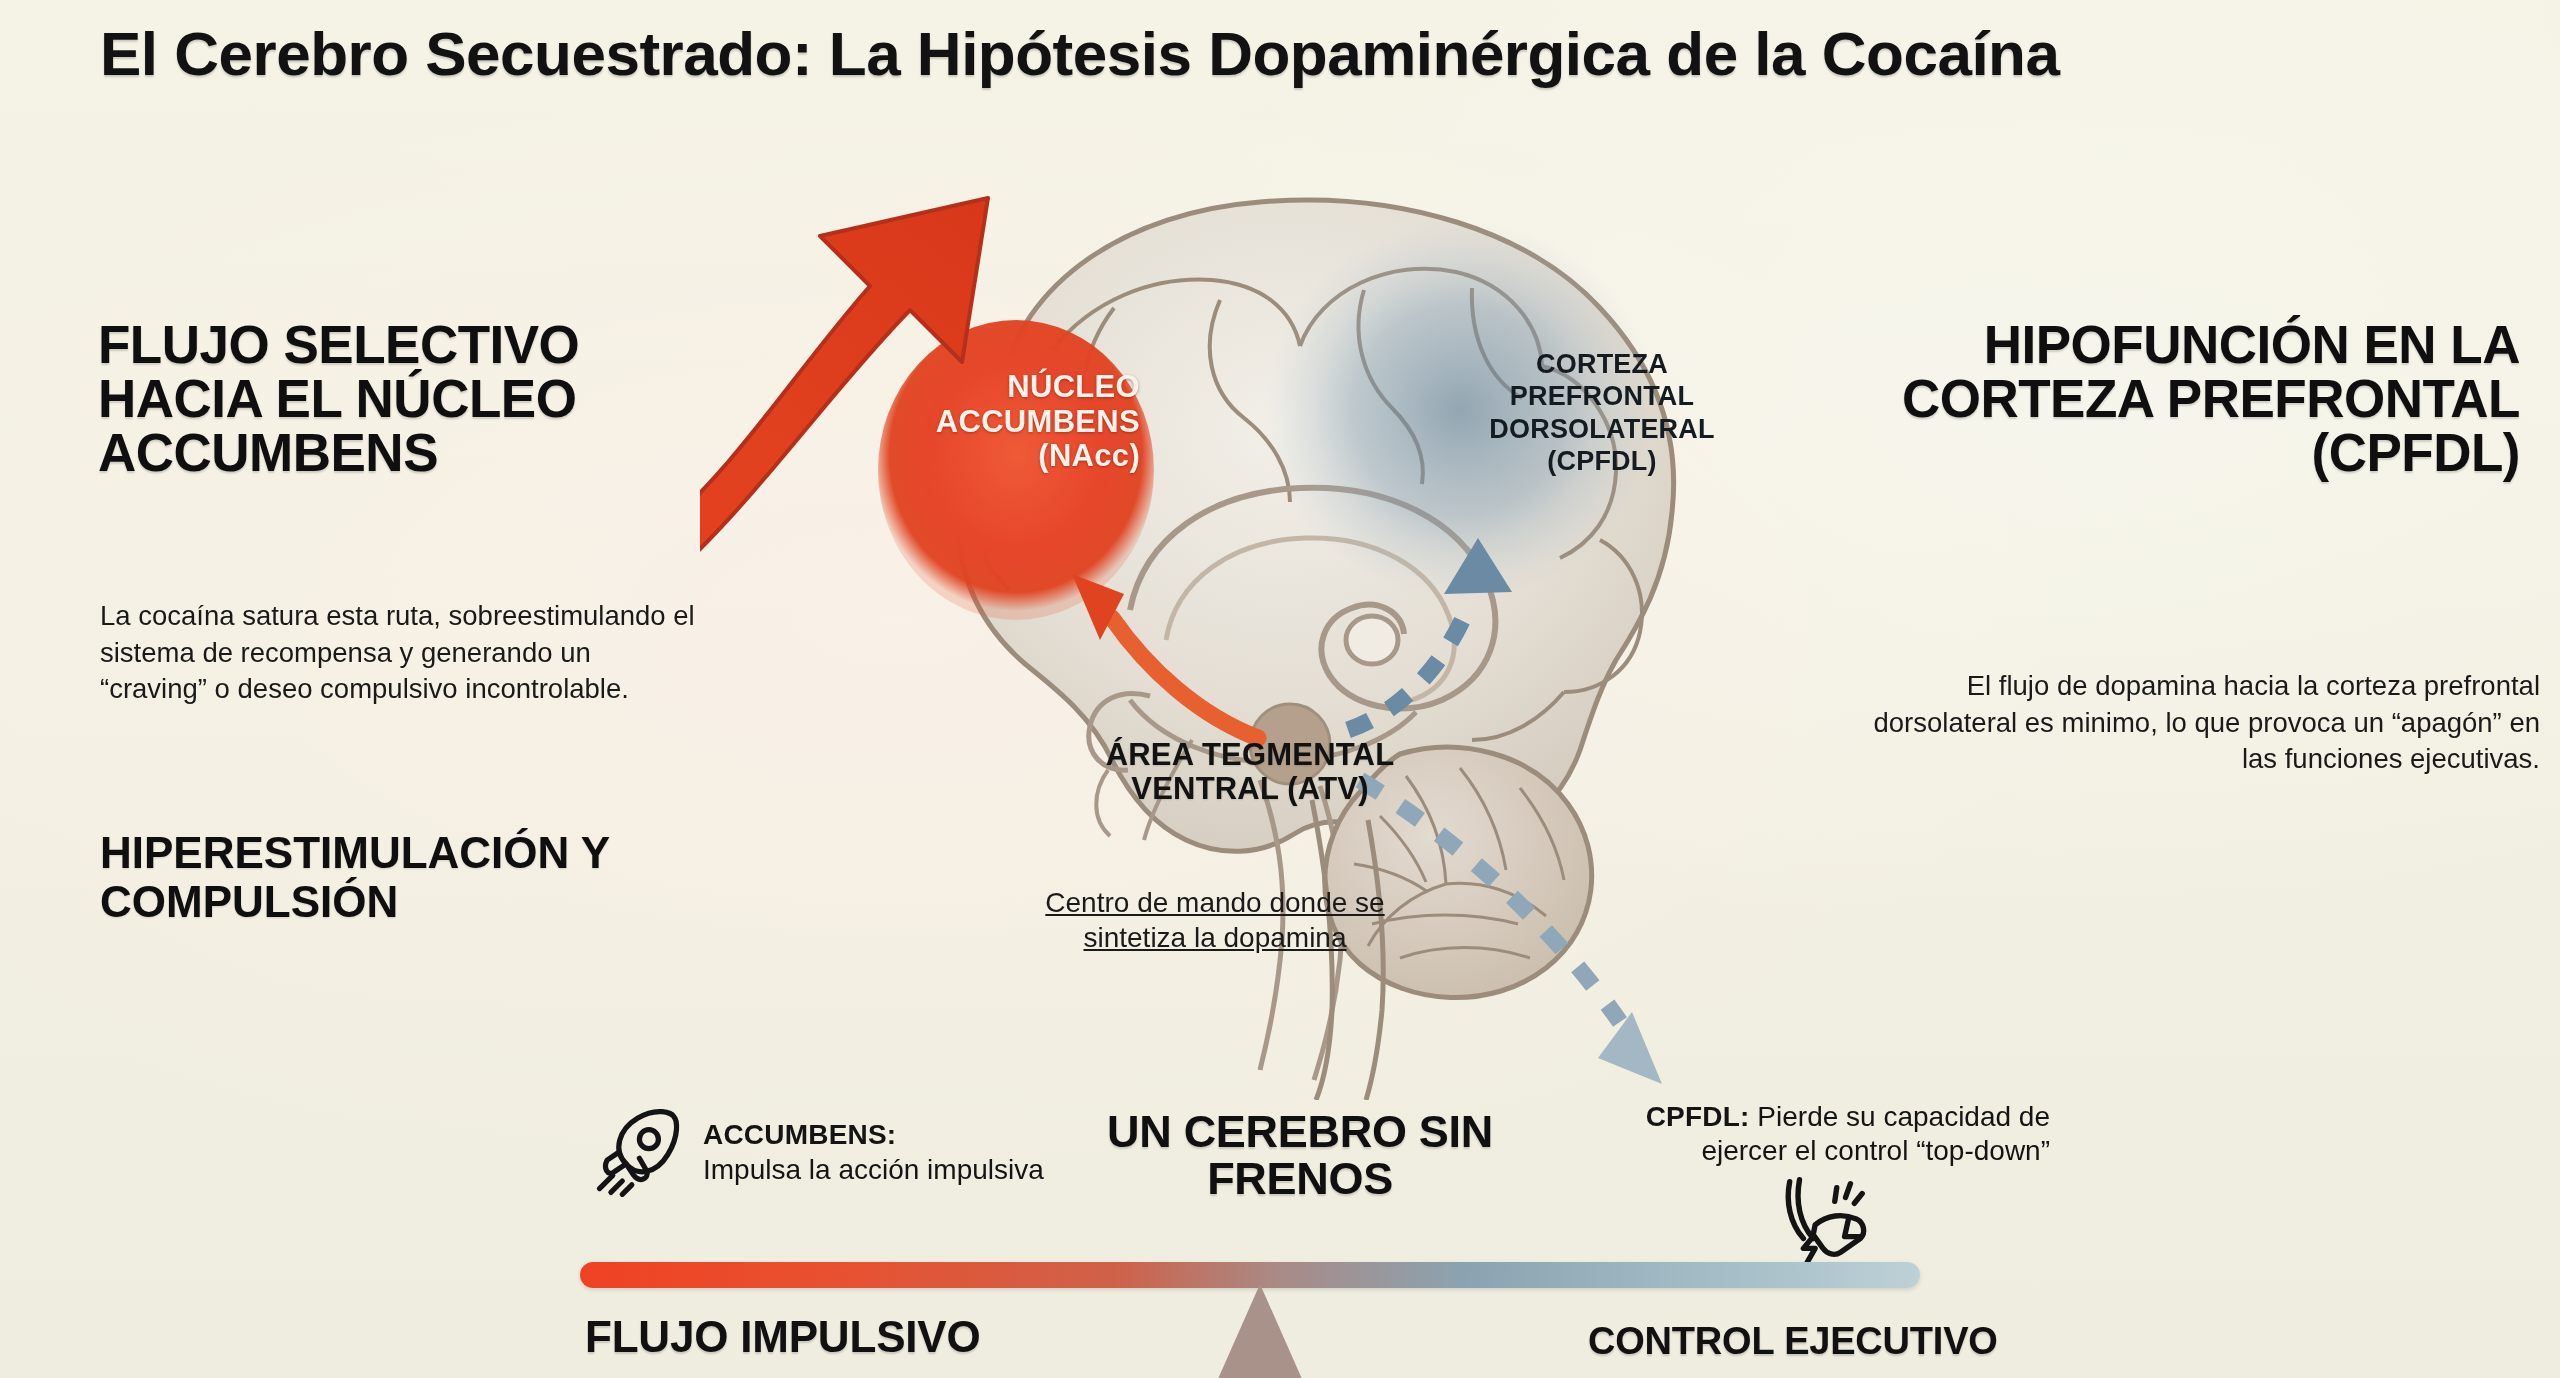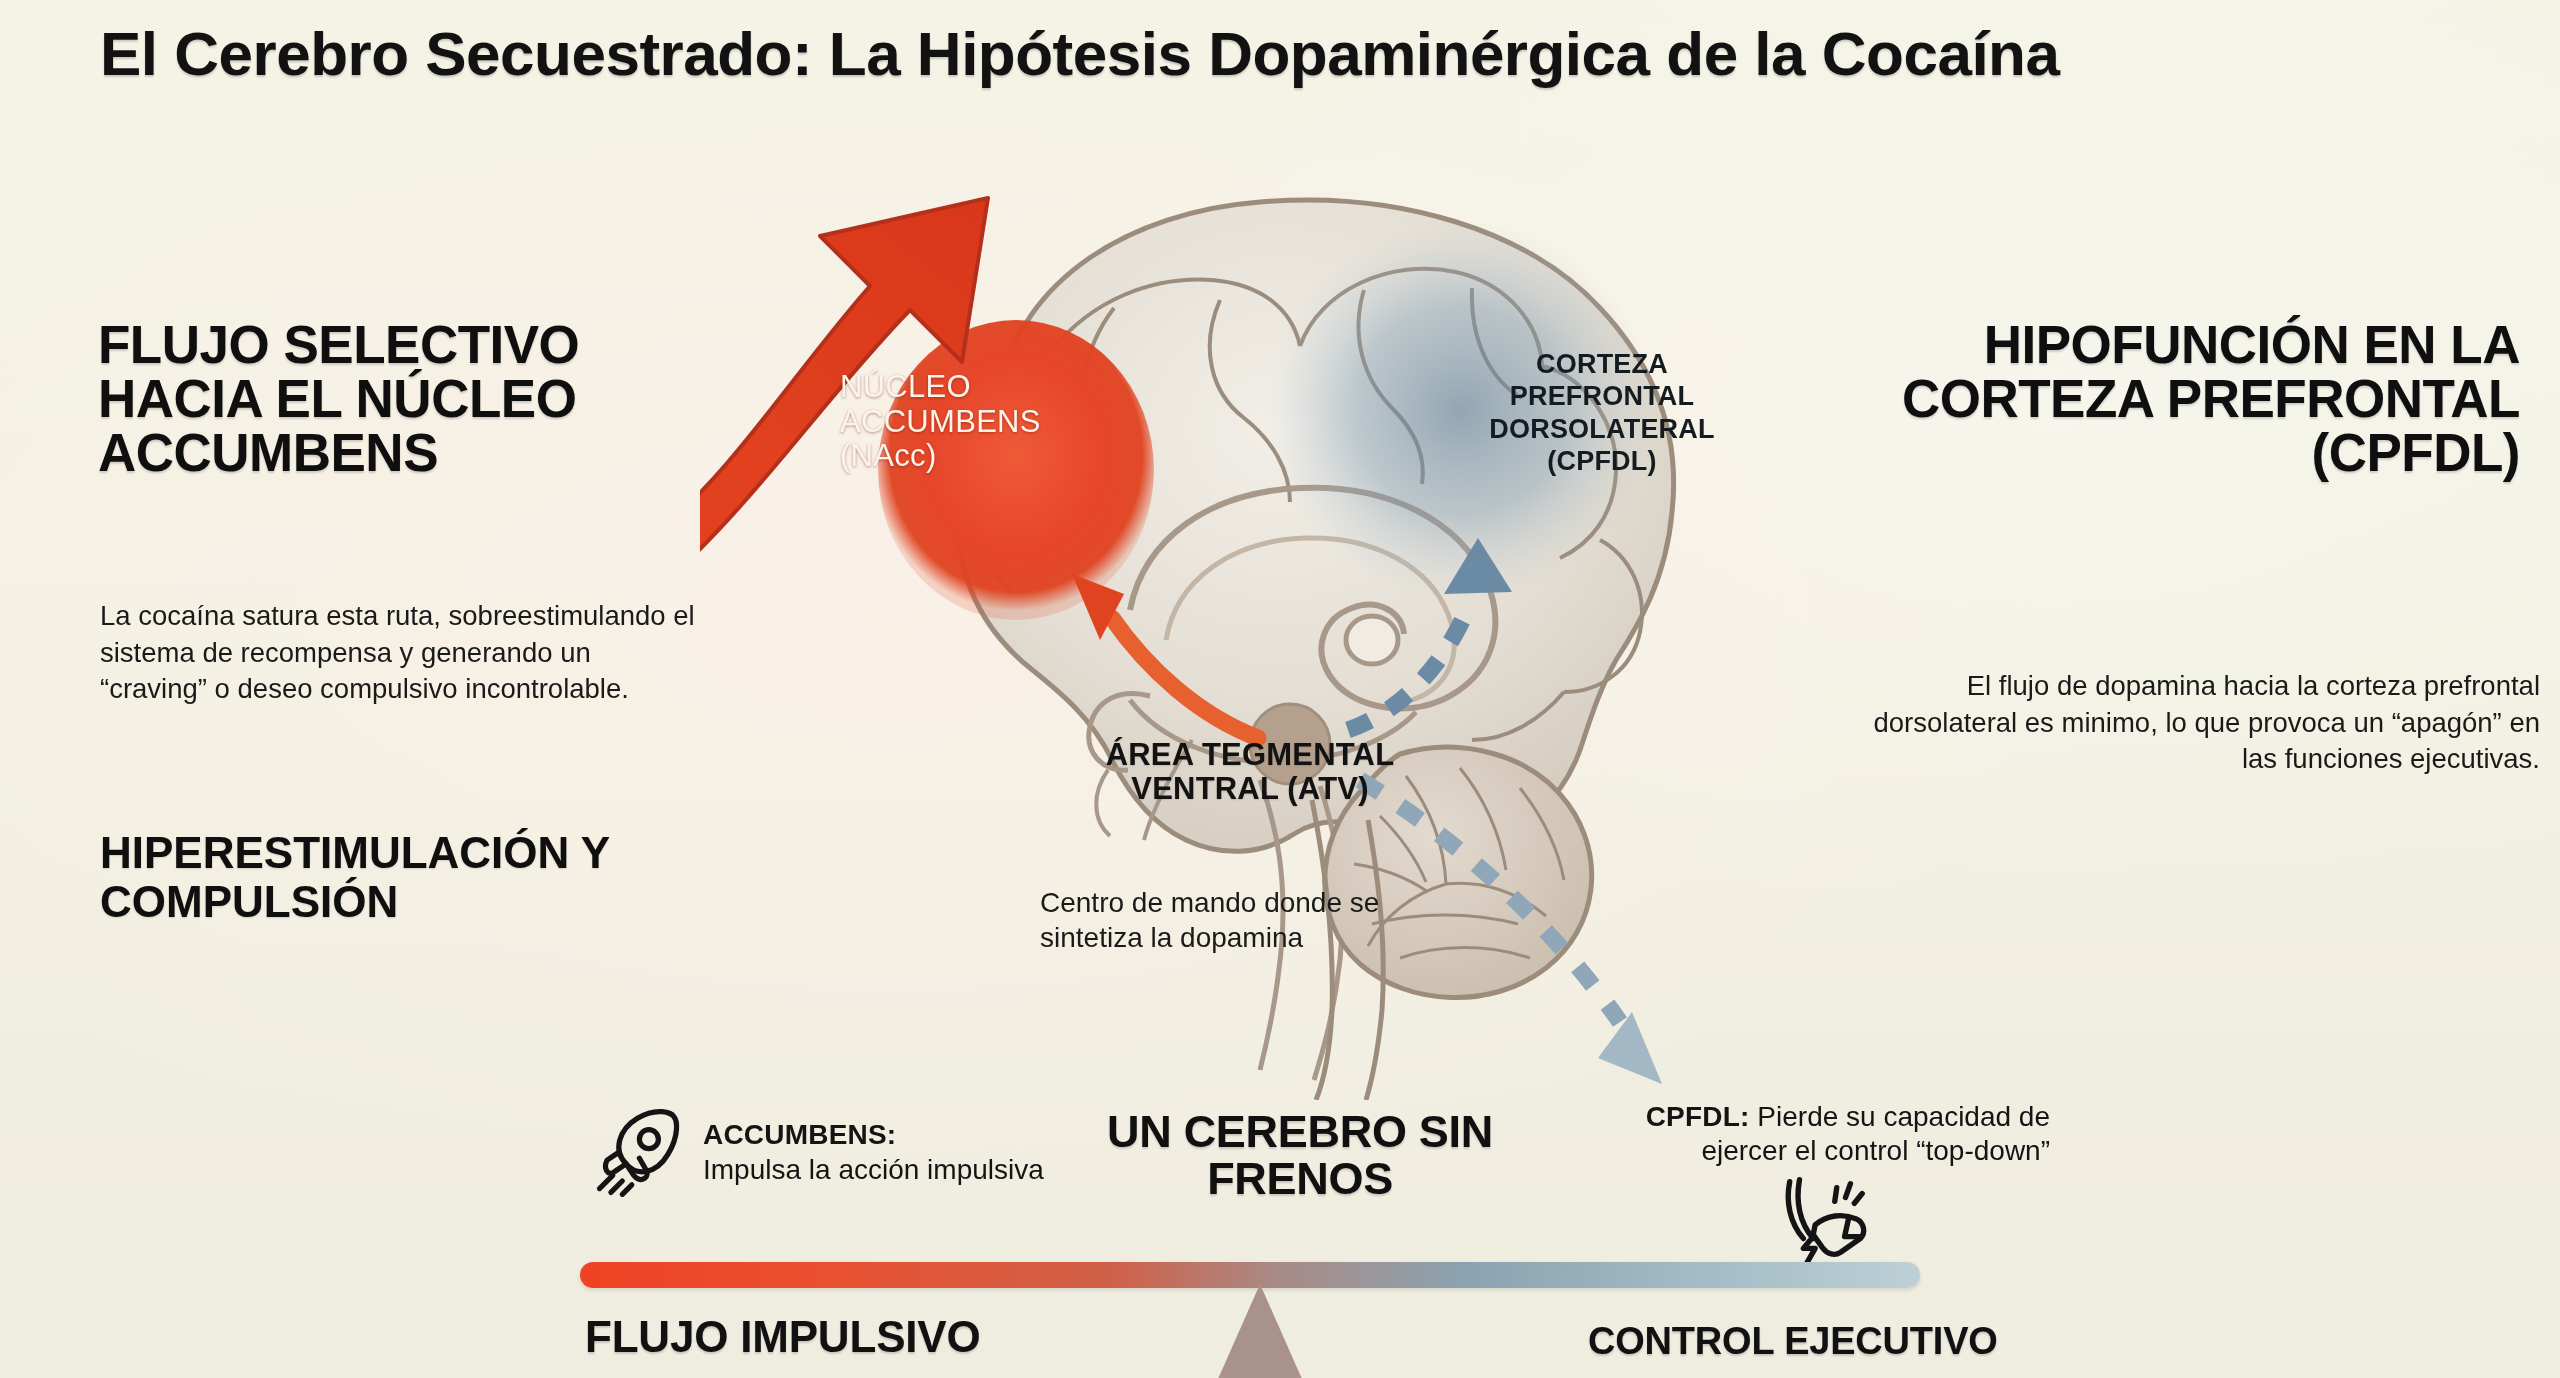--- a/index.html
+++ b/index.html
@@ -71,24 +71,24 @@
   #right-body    { left: 1840px; top: 668px; width: 700px; text-align: right; }
   #right-sub     { left: 1860px; top: 828px; width: 670px; text-align: center; }
 
   
   #brain-wrap { left: 700px; top: 140px; width: 1180px; height: 960px; }
   #brain-svg { display:block; width: 100%; height: 100%; }
 
   
   #nacc-label {
     left: 840px; top: 370px; width: 300px;
-    text-align: left;
+    text-align: right;
     color: #fdf3ea;
     font-size: 31px;
-    font-weight: normal;
+    font-weight: bold;
     line-height: 1.12;
     letter-spacing: .3px;
     text-shadow: 0 1px 3px rgba(100,20,0,.45);
   }
   #cpfdl-label {
     left: 1452px; top: 348px; width: 300px;
     text-align: center;
     color: #141b21;
     font-size: 27px;
     font-weight: bold;
@@ -100,24 +100,26 @@
     text-align: center;
     color: #121212;
     font-size: 31px;
     font-weight: bold;
     line-height: 1.1;
     letter-spacing: .2px;
     text-shadow: 0 1px 2px rgba(0,0,0,.13);
   }
   #atv-sub {
     left: 1040px; top: 885px; width: 350px;
+    text-align: center;
     color: #1a1a1a;
     font-size: 28px;
     line-height: 1.25;
     font-weight: 500;
+    text-decoration: underline;
   }
 
   
   .bottom-item { display: flex; align-items: center; }
   #accumbens-item { left: 590px; top: 1105px; width: 470px; }
   #accumbens-icon { width: 95px; height: 95px; flex: 0 0 95px; margin-right: 18px; }
   .bottom-text { font-size: 28px; line-height: 1.22; color: #141414; font-weight: 500; }
   .bottom-text b { font-weight: bold; letter-spacing: .2px; }
 
   #center-slogan {

